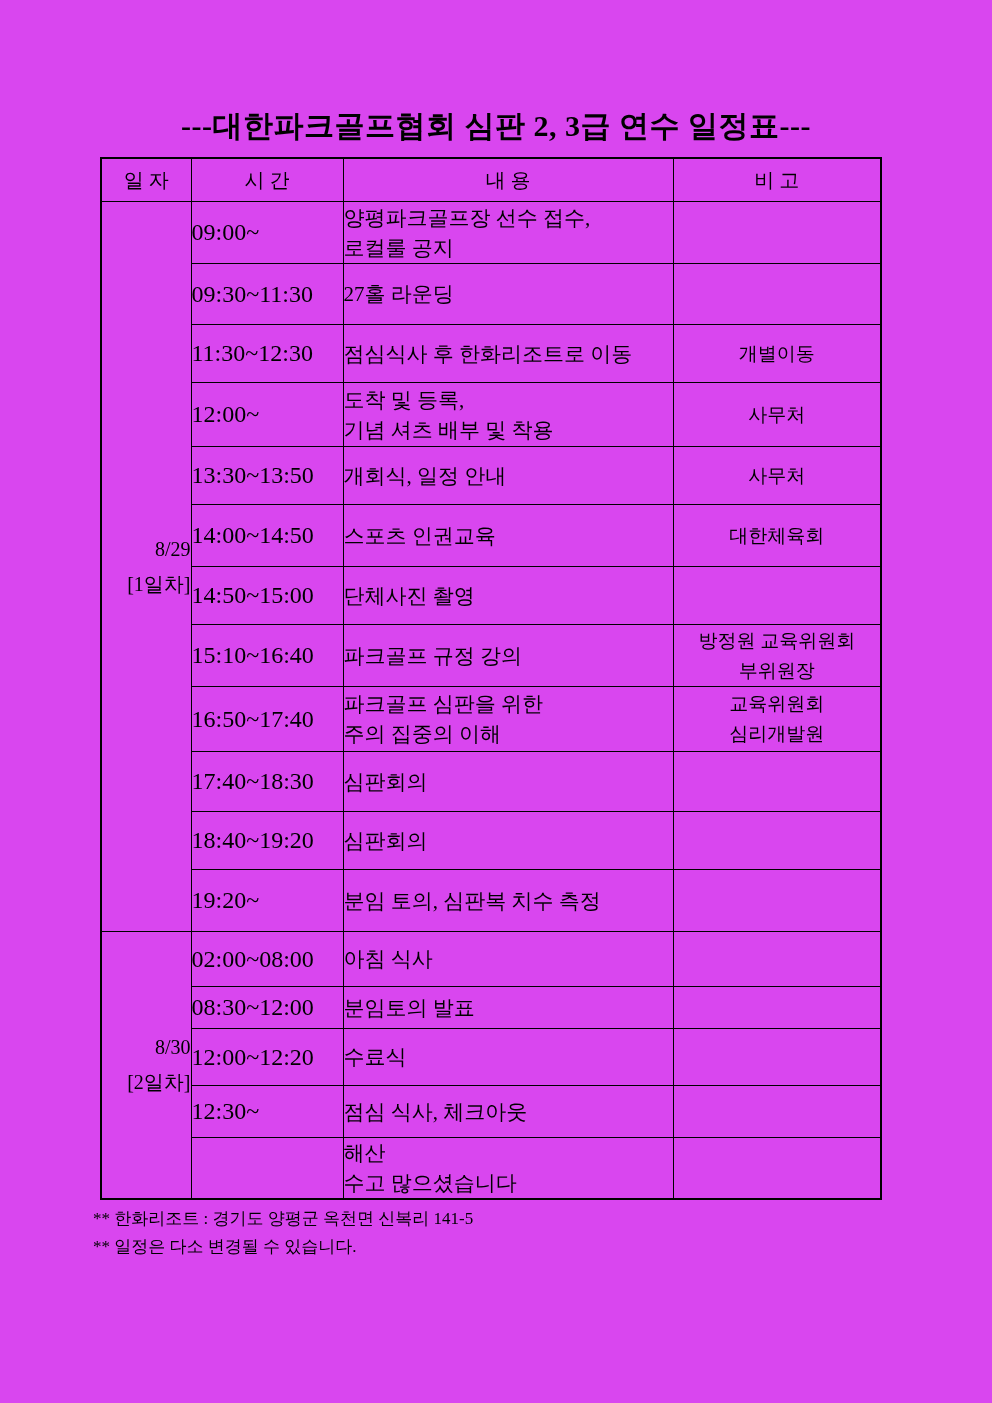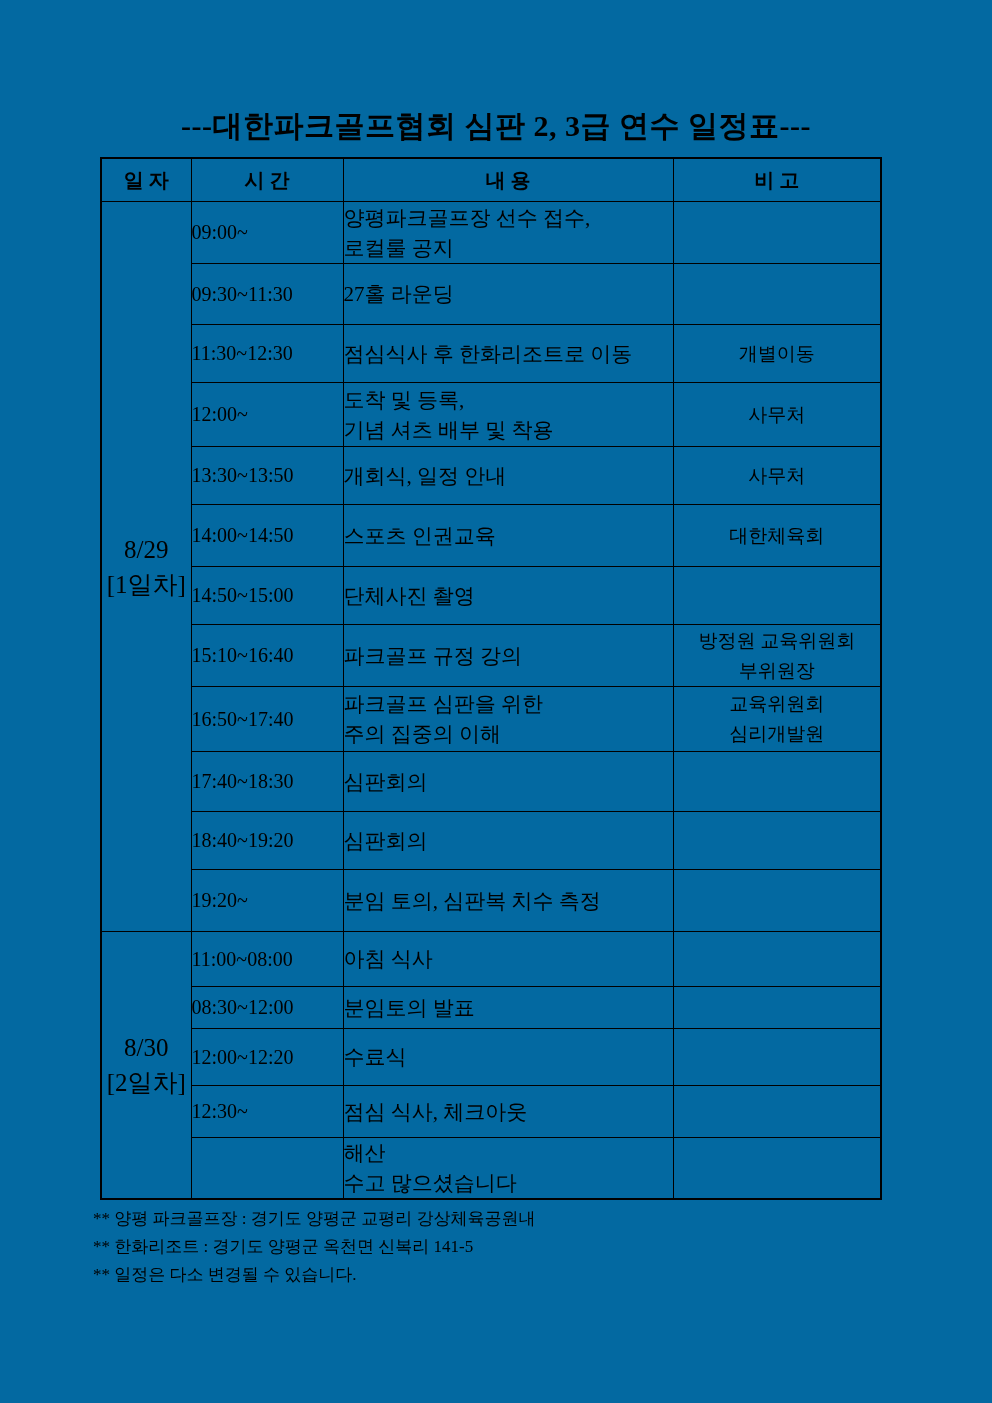--- a/index.html
+++ b/index.html
@@ -4,21 +4,21 @@
 <style>
   html, body {
     margin: 0;
     padding: 0;
     background: #ffffff;
   }
   .page {
     position: relative;
     width: 992px;
     height: 1403px;
-    background: #0369a1;
+    background: #d946ef;
     color: #000000;
     font-family: "Liberation Serif", "DejaVu Serif", serif;
     overflow: hidden;
   }
   .doc-title {
     position: absolute;
     top: 108px;
     left: 0;
     width: 100%;
     text-align: center;
@@ -38,32 +38,32 @@
     border: 2px solid #000000;
   }
   table.schedule th,
   table.schedule td {
     border: 1px solid #000000;
     vertical-align: middle;
     padding: 0;
     overflow: hidden;
   }
   table.schedule th {
-    font-weight: bold;
+    font-weight: normal;
     font-size: 20px;
     height: 42px;
     margin-left: 48px;
   }
   td.date-cell {
-    text-align: center;
-    font-size: 25px;
+    text-align: right;
+    font-size: 20px;
     line-height: 35px;
   }
   td.time-cell {
-    font-size: 20px;
+    font-size: 24px;
     text-align: left;
     padding-left: 14px;
   }
   td.content-cell {
     font-size: 21px;
     text-align: left;
     padding-left: 13px;
     white-space: pre-line;
     line-height: 30px;
   }
@@ -175,21 +175,21 @@
       <tr style="height:62px">
         <td class="time-cell">19:20~</td>
         <td class="content-cell">분임 토의, 심판복 치수 측정</td>
         <td class="note-cell"></td>
       </tr>
       <tr style="height:55px">
         <td class="date-cell" rowspan="5">
           <div>8/30</div>
           <div>[2일차]</div>
         </td>
-        <td class="time-cell">11:00~08:00</td>
+        <td class="time-cell">02:00~08:00</td>
         <td class="content-cell">아침 식사</td>
         <td class="note-cell"></td>
       </tr>
       <tr style="height:42px">
         <td class="time-cell">08:30~12:00</td>
         <td class="content-cell">분임토의 발표</td>
         <td class="note-cell"></td>
       </tr>
       <tr style="height:57px">
         <td class="time-cell">12:00~12:20</td>
@@ -204,18 +204,17 @@
       <tr style="height:58px">
         <td class="time-cell"></td>
         <td class="content-cell">해산
 수고 많으셨습니다</td>
         <td class="note-cell"></td>
       </tr>
     </tbody>
   </table>
 
   <div class="footnotes">
-    <div class="footnote">** 양평 파크골프장 : 경기도 양평군 교평리 강상체육공원내</div>
     <div class="footnote">** 한화리조트 : 경기도 양평군 옥천면 신복리 141-5</div>
     <div class="footnote">** 일정은 다소 변경될 수 있습니다.</div>
   </div>
 
 </div>
 
 </body></html>

